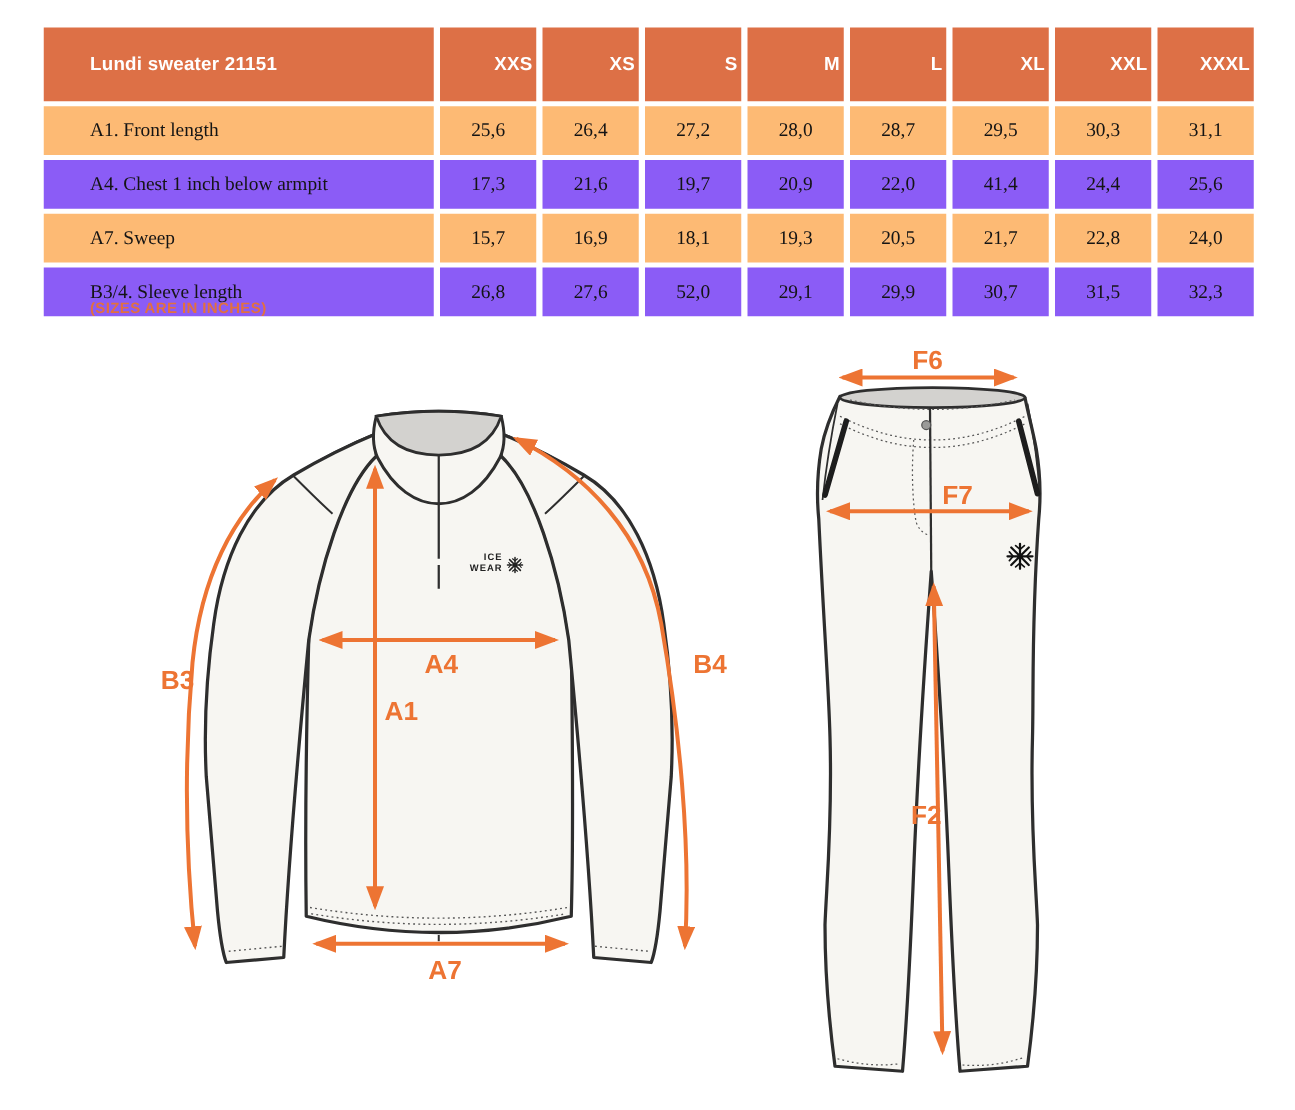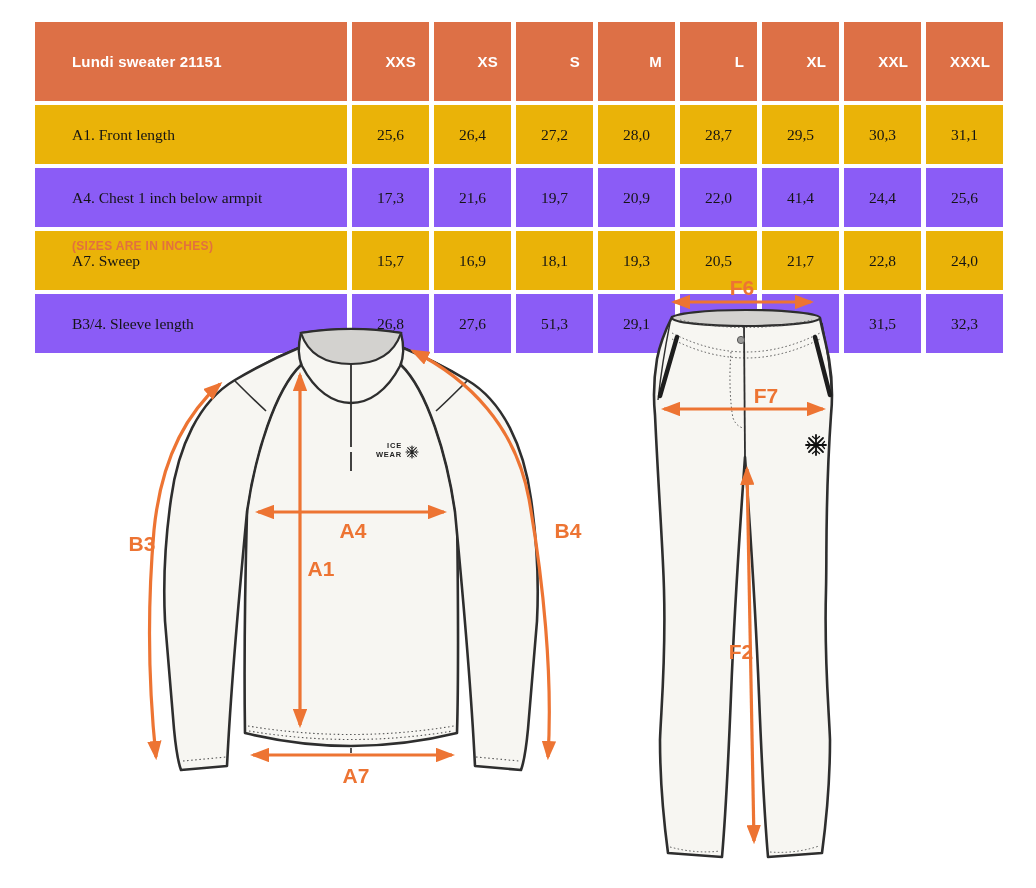--- a/index.html
+++ b/index.html
@@ -5,35 +5,35 @@
   html,body{margin:0;padding:0;background:#ffffff;}
   .page{position:relative;width:1036px;height:888px;background:#fff;overflow:hidden;
         font-family:"Liberation Sans",sans-serif;}
 
   
   table.size-table{
     position:absolute;left:30px;top:18px;
     border-collapse:separate;border-spacing:5px 4px;
     table-layout:fixed;
   }
-  table.size-table th,table.size-table td{padding:13px;margin:0;}
+  table.size-table th,table.size-table td{padding:3px;margin:0;}
   .col-label{width:312px;}
   .col-size{width:77px;}
   tr.head-row th{
     height:53px;background:#dd7046;color:#ffffff;
     font-weight:bold;font-size:15px;letter-spacing:.2px;
     text-align:right;vertical-align:middle;
   }
   tr.head-row th.title-cell{text-align:left;padding-left:37px;}
   tr.data-row td{
     height:33px;vertical-align:middle;text-align:center;
     font-family:"Liberation Serif",serif;font-size:15.5px;color:#141414;
   }
   tr.data-row td.row-label{text-align:left;padding-left:37px;}
-  tr.row-dark td{background:#eab308;}
+  tr.row-dark td{background:#fdba74;}
   tr.row-light td{background:#8b5cf6;}
 
   
   .sizes-note{
     position:absolute;left:72px;top:239px;
     color:#e2703f;font-size:12px;font-weight:bold;letter-spacing:.3px;
   }
 
   
   .sweater-svg{position:absolute;left:95px;top:285px;}
@@ -102,21 +102,21 @@
       <td>19,3</td>
       <td>20,5</td>
       <td>21,7</td>
       <td>22,8</td>
       <td>24,0</td>
     </tr>
     <tr class="data-row row-light">
       <td class="row-label">B3/4. Sleeve length</td>
       <td>26,8</td>
       <td>27,6</td>
-      <td>51,3</td>
+      <td>52,0</td>
       <td>29,1</td>
       <td>29,9</td>
       <td>30,7</td>
       <td>31,5</td>
       <td>32,3</td>
     </tr>
   </tbody>
     </table>
 
   <div class="sizes-note">(SIZES ARE IN INCHES)</div>

